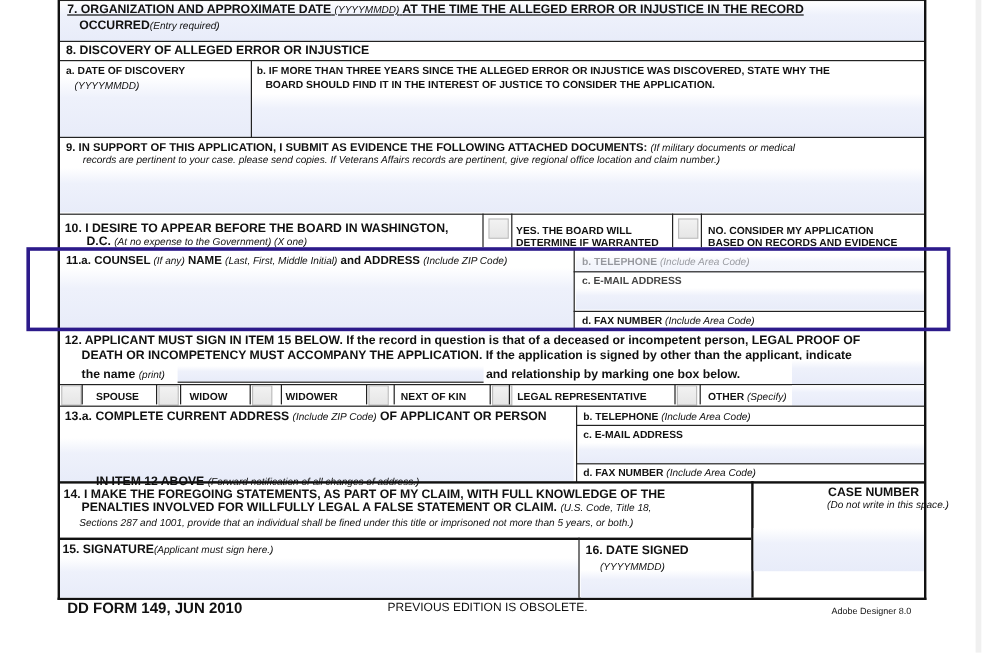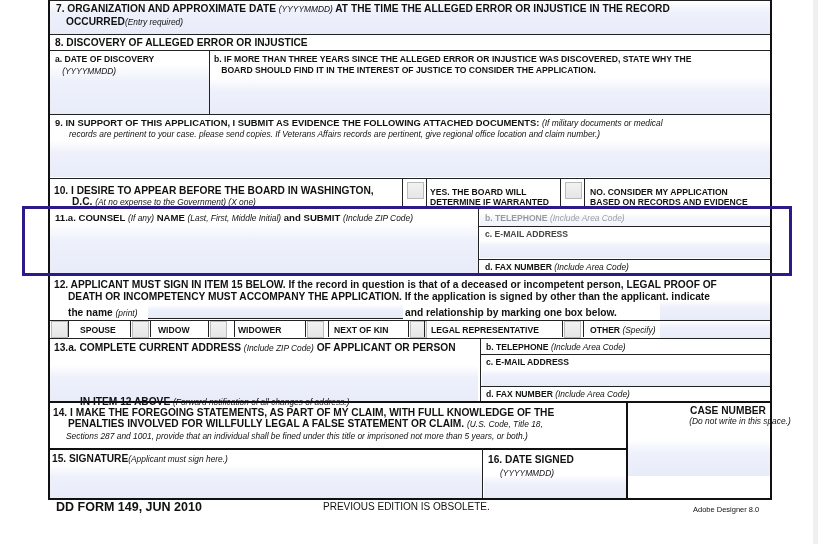--- a/index.html
+++ b/index.html
@@ -25,21 +25,21 @@
     .footer { position:absolute; font-family:"Liberation Sans", sans-serif; }
     .scroll { position:absolute; right:0; top:0; width:5px; height:544px; background:#f0f0f0; }
   </style>
 </head>
 <body>
 
 <div class="form">
 
   <div class="abs hl" style="left:0;top:0;width:720px;"></div>
   <div class="abs field" style="left:0;top:1px;width:720px;height:33px;"></div>
-  <div class="lbl" style="left:6px;top:3px;">
+  <div class="lbl" style="left:6px;top:3px;text-decoration:underline;">
     <span>7. ORGANIZATION AND APPROXIMATE DATE</span> <i>(YYYYMMDD)</i> <span>AT THE TIME THE ALLEGED ERROR OR INJUSTICE IN THE RECORD</span>
   </div>
   <div class="lbl" style="left:16px;top:16px;">
     <span>OCCURRED</span><i>(Entry required)</i>
   </div>
 
   <div class="abs hl" style="left:0;top:34px;width:720px;"></div>
   <div class="lbl" style="left:5px;top:37px;">8.  DISCOVERY OF ALLEGED ERROR OR INJUSTICE</div>
   <div class="abs hl" style="left:0;top:50px;width:720px;"></div>
   <div class="abs field" style="left:0;top:64px;width:159px;height:50px;"></div>
@@ -77,21 +77,21 @@
   <div class="abs vl" style="left:510px;top:178px;height:28px;"></div>
   <div class="cb" style="left:515px;top:182px;"></div>
   <div class="abs vl" style="left:534px;top:178px;height:28px;"></div>
   <div class="lbl sm" style="left:540px;top:187px;line-height:10px;">
     <span>NO.  CONSIDER MY APPLICATION</span><br><span>BASED ON RECORDS AND EVIDENCE</span>
   </div>
 
   <div class="abs hl" style="left:0;top:207px;width:720px;"></div>
   <div class="abs field" style="left:0;top:223px;width:428px;height:50px;"></div>
   <div class="lbl" style="left:5px;top:212px;font-size:9.6px;">
-    <span>11.a. COUNSEL</span> <i>(If any)</i> <span>NAME</span> <i>(Last, First, Middle Initial)</i> <span>and SUBMIT</span> <i>(Include ZIP Code)</i>
+    <span>11.a. COUNSEL</span> <i>(If any)</i> <span>NAME</span> <i>(Last, First, Middle Initial)</i> <span>and ADDRESS</span> <i>(Include ZIP Code)</i>
   </div>
   <div class="abs vl" style="left:428px;top:207px;height:67px;"></div>
   <div class="lbl sm" style="left:435px;top:213px;">
     <span>b. TELEPHONE</span> <i>(Include Area Code)</i>
   </div>
   <div class="abs field" style="left:430px;top:213px;width:290px;height:14px;opacity:.6;"></div>
   <div class="abs hl" style="left:428px;top:226px;width:292px;"></div>
   <div class="lbl sm" style="left:435px;top:229px;color:#444;">c.  E-MAIL ADDRESS</div>
   <div class="abs field" style="left:430px;top:240px;width:290px;height:18px;"></div>
   <div class="abs hl" style="left:428px;top:259px;width:292px;"></div>

